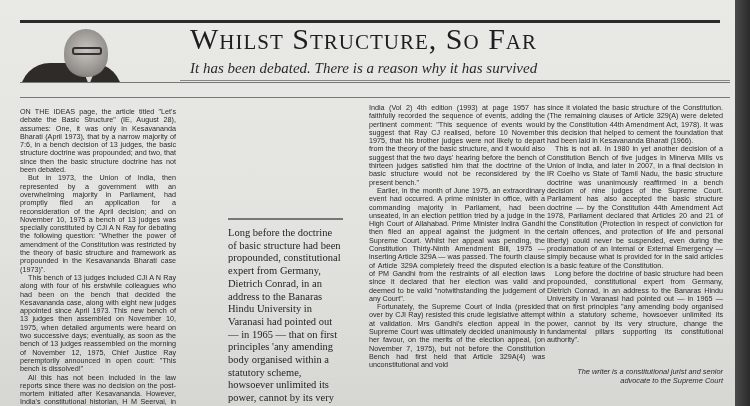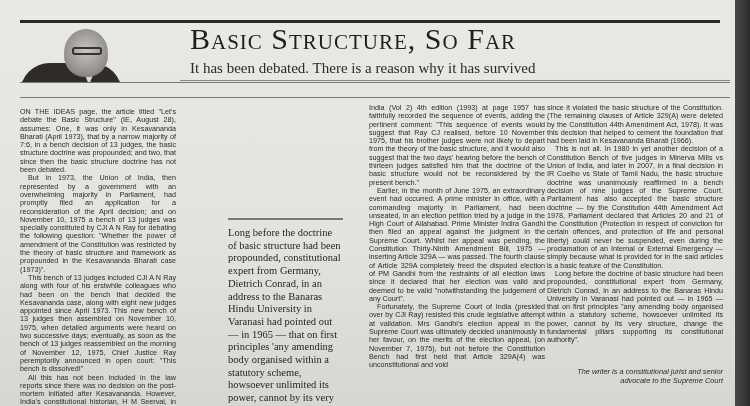--- a/index.html
+++ b/index.html
@@ -32,21 +32,21 @@
     font-variant:small-caps;
   }
   .byline-rule { position:absolute; left:20px; top:82px; width:710px; height:1px; background:#777; }
   .byline-rule2 { position:absolute; left:20px; top:97px; width:710px; height:1px; background:#777; }
   .headline {
     position:absolute; left:190px; top:22px; font-family:"Liberation Serif", serif;
     font-size:30px; font-variant:small-caps; letter-spacing:1px; color:#1e1e1e;
   }
   .deck {
     position:absolute; left:190px; top:60px; font-family:"Liberation Serif", serif;
-    font-size:15px; color:#2a2a2a;
+    font-style:italic; font-size:15px; color:#2a2a2a;
   }
   .deck-rule { position:absolute; left:180px; top:80px; width:550px; height:1px; background:#888; }
   .col {
     position:absolute; font-family:"Liberation Sans", sans-serif; font-size:7.2px; line-height:8.3px;
     color:#2a2a2a; text-align:justify;
   }
   .col p { margin:0; text-indent:8px; }
   .col p.first { text-indent:0; }
   .col1 { left:20px; top:108px; width:156px; }
   .col2 { left:369px; top:104px; width:176px; }
@@ -67,21 +67,21 @@
 <div class="paper">
   <div class="top-rule"></div>
 
   <div class="photo">
     <div class="body"></div>
     <div class="collar"></div>
     <div class="head"></div>
     <div class="glasses"></div>
   </div>
 
-  <div class="headline">Basic Structure, So Far</div>
+  <div class="headline">Whilst Structure, So Far</div>
   <div class="deck">It has been debated. There is a reason why it has survived</div>
   <div class="deck-rule"></div>
 
   <div class="byline-rule"></div>
   <div class="byline-rule2"></div>
 
   <div class="col col1">
     <p class="first">ON THE IDEAS page, the article titled "Let's debate the Basic Structure" (IE, August 28), assumes: One, it was only in Kesavananda Bharati (April 1973), that by a narrow majority of 7:6, in a bench decision of 13 judges, the basic structure doctrine was propounded; and two, that since then the basic structure doctrine has not been debated.</p>
     <p>But in 1973, the Union of India, then represented by a government with an overwhelming majority in Parliament, had promptly filed an application for a reconsideration of the April decision; and on November 10, 1975 a bench of 13 judges was specially constituted by CJI A N Ray for debating the following question: "Whether the power of amendment of the Constitution was restricted by the theory of basic structure and framework as propounded in the Kesavananda Bharati case (1973)".</p>
     <p>This bench of 13 judges included CJI A N Ray along with four of his erstwhile colleagues who had been on the bench that decided the Kesavananda case, along with eight new judges appointed since April 1973. This new bench of 13 judges then assembled on November 10, 1975, when detailed arguments were heard on two successive days; eventually, as soon as the bench of 13 judges reassembled on the morning of November 12, 1975, Chief Justice Ray peremptorily announced in open court: "This bench is dissolved!"</p>

